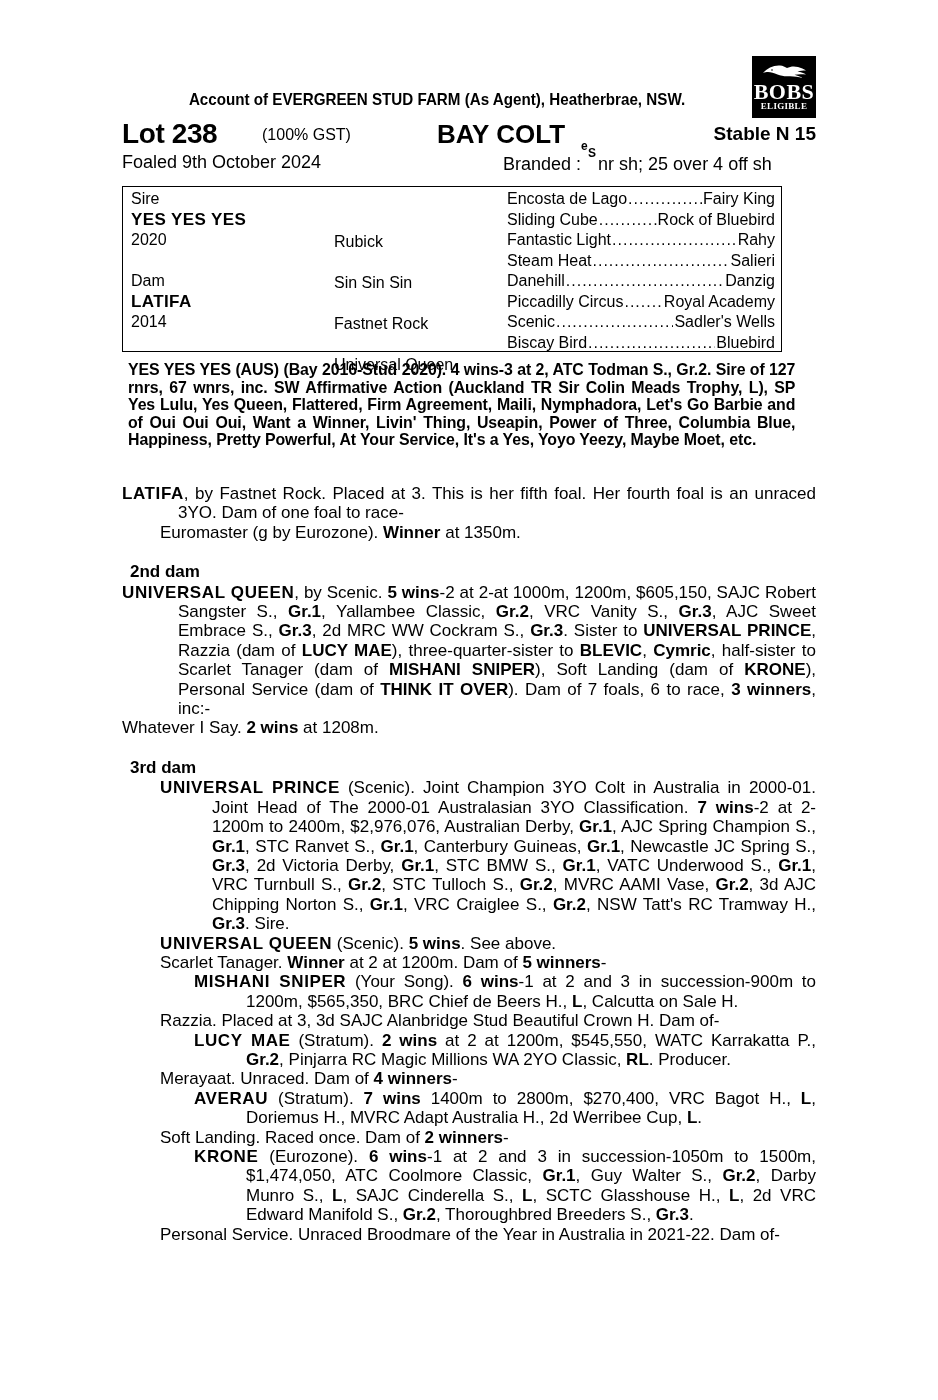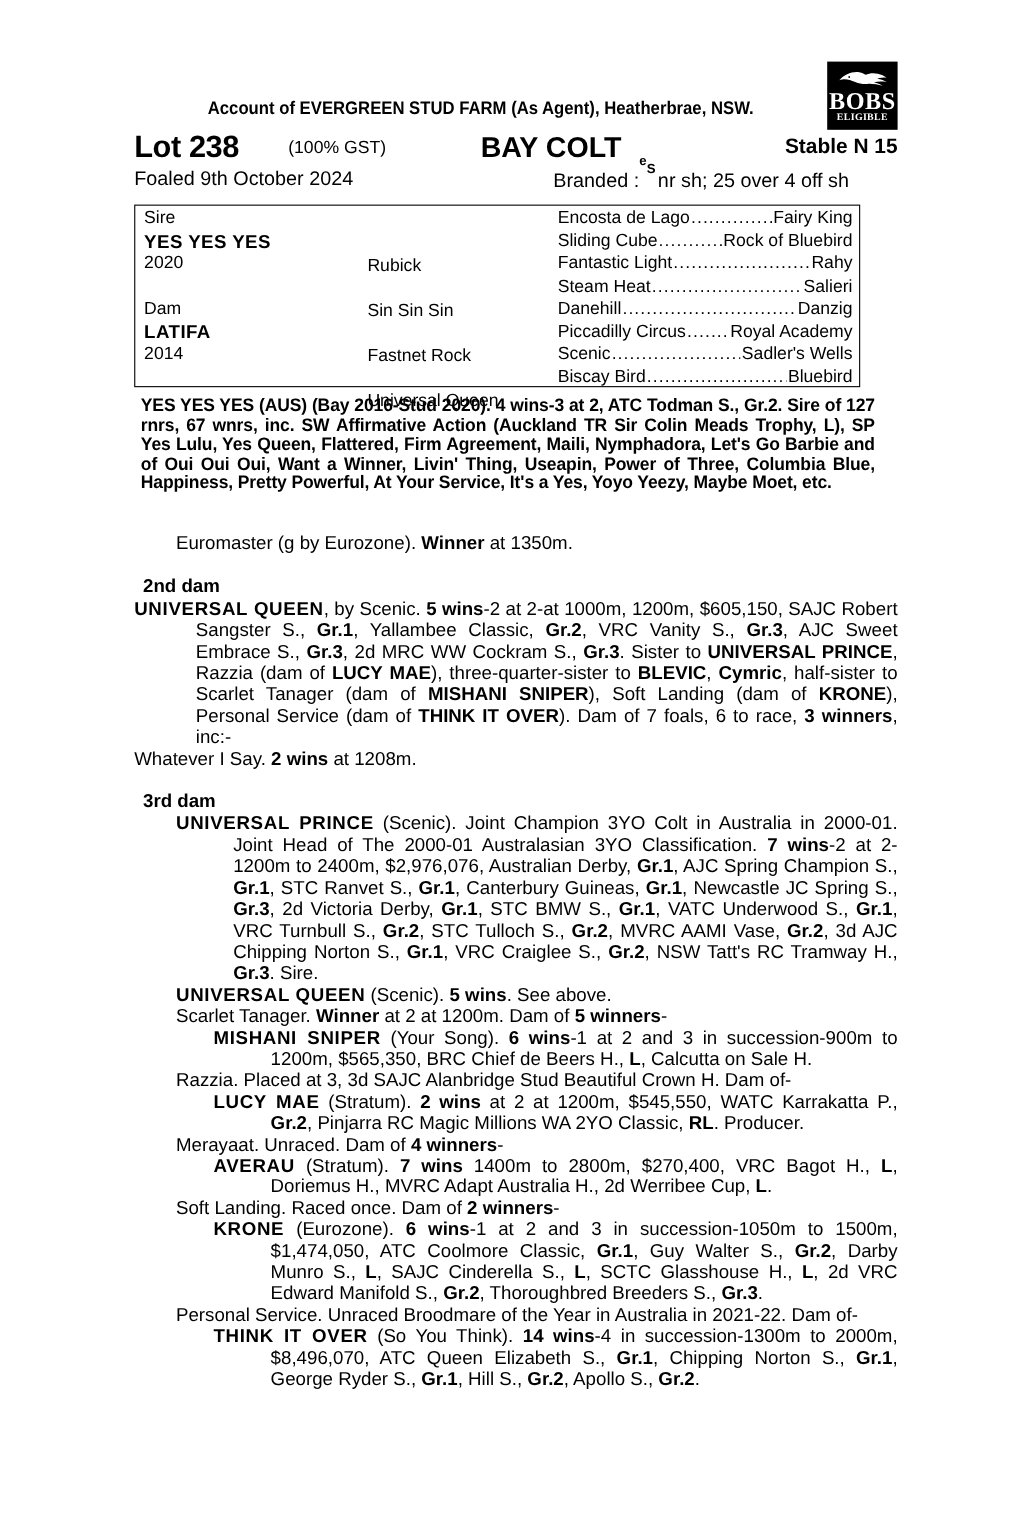--- a/index.html
+++ b/index.html
@@ -366,35 +366,35 @@
           <span class="gp-dots">................................................................................</span>
           <span class="gp-right">Bluebird</span>
         </span>
       </div>
     </div>
 
   <div class="sire-blurb" id="sire-blurb"><b>YES YES YES (AUS) (Bay 2016-Stud 2020). 4 wins-3 at 2, ATC Todman S., Gr.2. Sire of 127 rnrs, 67 wnrs, inc. SW Affirmative Action (Auckland TR Sir Colin Meads Trophy, L), SP Yes Lulu, Yes Queen, Flattered, Firm Agreement, Maili, Nymphadora, Let's Go Barbie and of Oui Oui Oui, Want a Winner, Livin' Thing, Useapin, Power of Three, Columbia Blue, Happiness, Pretty Powerful, At Your Service, It's a Yes, Yoyo Yeezy, Maybe Moet, etc.</b></div>
 
   <div class="body-text">
 
+    <p class="e hang1" id="d1-main"><b class="caps">LATIFA</b>, by Fastnet Rock. Placed at 3. This is her fifth foal. Her fourth foal is an unraced 3YO. Dam of one foal to race-</p>
     <p class="e hang2" id="d1-e0">Euromaster (g by Eurozone). <b>Winner</b> at 1350m.</p>
 
     <div class="sect-head sp">2nd dam</div>
     <p class="e hang1" id="d2-main"><b class="caps">UNIVERSAL QUEEN</b>, by Scenic. <b>5 wins</b>-2 at 2-at 1000m, 1200m, $605,150, SAJC Robert Sangster S., <b>Gr.1</b>, Yallambee Classic, <b>Gr.2</b>, VRC Vanity S., <b>Gr.3</b>, AJC Sweet Embrace S., <b>Gr.3</b>, 2d MRC WW Cockram S., <b>Gr.3</b>. Sister to <b>UNIVERSAL PRINCE</b>, Razzia (dam of <b>LUCY MAE</b>), three-quarter-sister to <b>BLEVIC</b>, <b>Cymric</b>, half-sister to Scarlet Tanager (dam of <b>MISHANI SNIPER</b>), Soft Landing (dam of <b>KRONE</b>), Personal Service (dam of <b>THINK IT OVER</b>). Dam of 7 foals, 6 to race, <b>3 winners</b>, inc:-</p>
     <p class="e nojust" id="d2-e0">Whatever I Say. <b>2 wins</b> at 1208m.</p>
 
     <div class="sect-head sp">3rd dam</div>
 
     <p class="e hang3" id="d3-e0"><b class="caps">UNIVERSAL PRINCE</b> (Scenic). Joint Champion 3YO Colt in Australia in 2000-01. Joint Head of The 2000-01 Australasian 3YO Classification. <b>7 wins</b>-2 at 2-1200m to 2400m, $2,976,076, Australian Derby, <b>Gr.1</b>, AJC Spring Champion S., <b>Gr.1</b>, STC Ranvet S., <b>Gr.1</b>, Canterbury Guineas, <b>Gr.1</b>, Newcastle JC Spring S., <b>Gr.3</b>, 2d Victoria Derby, <b>Gr.1</b>, STC BMW S., <b>Gr.1</b>, VATC Underwood S., <b>Gr.1</b>, VRC Turnbull S., <b>Gr.2</b>, STC Tulloch S., <b>Gr.2</b>, MVRC AAMI Vase, <b>Gr.2</b>, 3d AJC Chipping Norton S., <b>Gr.1</b>, VRC Craiglee S., <b>Gr.2</b>, NSW Tatt's RC Tramway H., <b>Gr.3</b>. Sire.</p>
     <p class="e hang3 nojust" id="d3-e1"><b class="caps">UNIVERSAL QUEEN</b> (Scenic). <b>5 wins</b>. See above.</p>
     <p class="e hang2 nojust" id="d3-e2">Scarlet Tanager. <b>Winner</b> at 2 at 1200m. Dam of <b>5 winners</b>-</p>
     <p class="e hang5" id="d3-e3"><b class="caps">MISHANI SNIPER</b> (Your Song). <b>6 wins</b>-1 at 2 and 3 in succession-900m to 1200m, $565,350, BRC Chief de Beers H., <b>L</b>, Calcutta on Sale H.</p>
     <p class="e hang2 nojust" id="d3-e4">Razzia. Placed at 3, 3d SAJC Alanbridge Stud Beautiful Crown H. Dam of-</p>
     <p class="e hang5" id="d3-e5"><b class="caps">LUCY MAE</b> (Stratum). <b>2 wins</b> at 2 at 1200m, $545,550, WATC Karrakatta P., <b>Gr.2</b>, Pinjarra RC Magic Millions WA 2YO Classic, <b>RL</b>. Producer.</p>
     <p class="e hang2 nojust" id="d3-e6">Merayaat. Unraced. Dam of <b>4 winners</b>-</p>
     <p class="e hang5" id="d3-e7"><b class="caps">AVERAU</b> (Stratum). <b>7 wins</b> 1400m to 2800m, $270,400, VRC Bagot H., <b>L</b>, Doriemus H., MVRC Adapt Australia H., 2d Werribee Cup, <b>L</b>.</p>
     <p class="e hang2 nojust" id="d3-e8">Soft Landing. Raced once. Dam of <b>2 winners</b>-</p>
     <p class="e hang5" id="d3-e9"><b class="caps">KRONE</b> (Eurozone). <b>6 wins</b>-1 at 2 and 3 in succession-1050m to 1500m, $1,474,050, ATC Coolmore Classic, <b>Gr.1</b>, Guy Walter S., <b>Gr.2</b>, Darby Munro S., <b>L</b>, SAJC Cinderella S., <b>L</b>, SCTC Glasshouse H., <b>L</b>, 2d VRC Edward Manifold S., <b>Gr.2</b>, Thoroughbred Breeders S., <b>Gr.3</b>.</p>
     <p class="e hang2 nojust" id="d3-e10">Personal Service. Unraced Broodmare of the Year in Australia in 2021-22. Dam of-</p>
-    <p class="e hang5" id="d3-e11"><b class="caps">THINK IT OVER</b> (So You Think). <b>14 wins</b>-4 in succession-1300m to 2000m, $8,496,070, ATC Queen Elizabeth S., <b>Gr.1</b>, Chipping Norton S., <b>Gr.1</b>, George Ryder S., <b>Gr.1</b>, Hill S., <b>Gr.2</b>, Apollo S., <b>Gr.2</b>.</p>
   </div>
 
 </div>
 
 </body></html>

